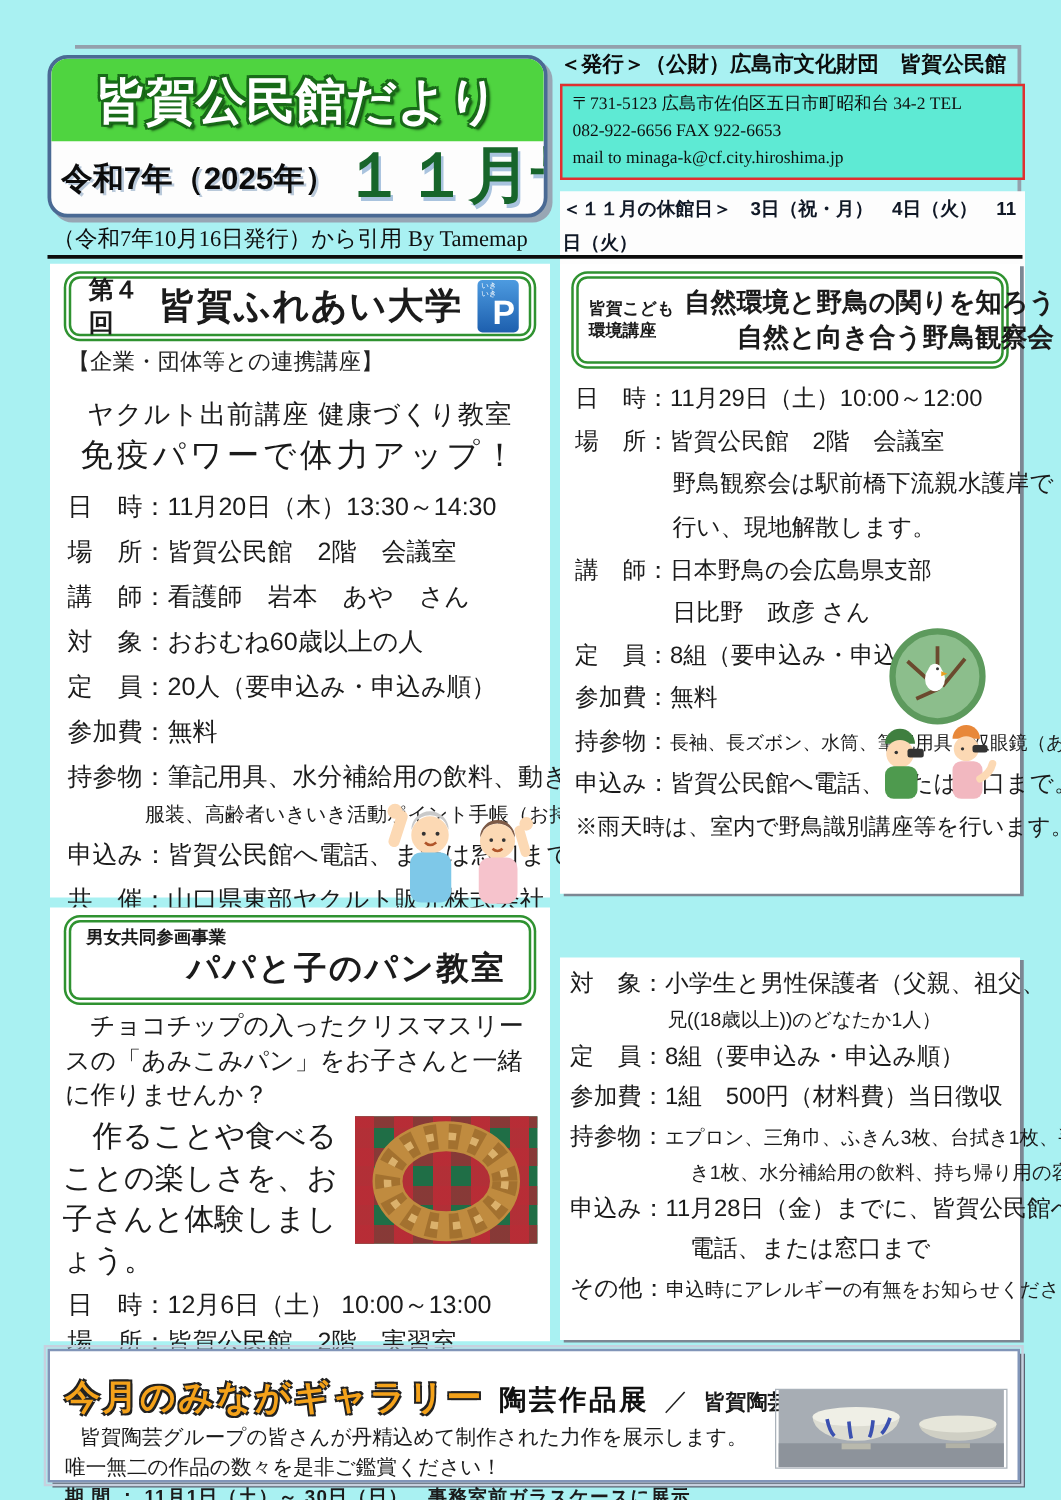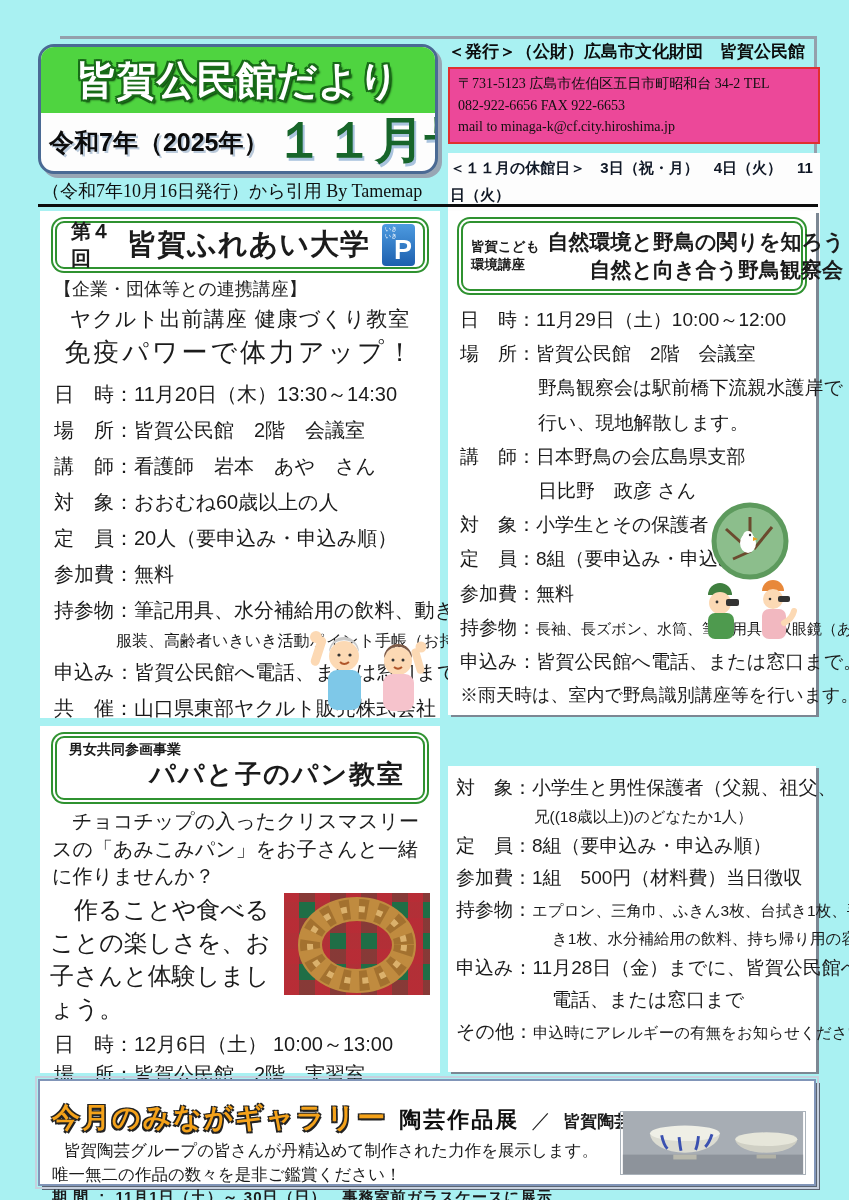--- a/index.html
+++ b/index.html
@@ -35,21 +35,21 @@
   }
   .mast-sub { display:flex; align-items:flex-end; padding:2px 6px 6px 8px;text-align:right; }
   .mast-era { font-size:25px; font-weight:bold; color:#0c0c0c; text-shadow:2px 2px 0 #b9c9da; padding-bottom:6px; white-space:nowrap;}
   .mast-issue { font-size:50px; font-weight:bold; color:#17652a; margin-left:6px; line-height:1;
                 text-shadow:2px 3px 0 #a9c3de; white-space:nowrap;}
 
   
   .publisher { left:448px; top:40px; width:372px; }
   .pub-line { font-size:17px; font-weight:bold; color:#0c0c0c; white-space:nowrap; margin-bottom:4px; }
   .addr-box {
-    border:2px solid #e03030; background:#ec4899;
+    border:2px solid #e03030; background:#5eead4;
     font-family:"Liberation Serif", serif; font-size:14px; line-height:1.55;
     padding:4px 8px; color:#101010;
   }
   .closed { margin-top:9px; font-weight:bold; font-size:15px; color:#101826; line-height:1.8; background:#fdfdfd; padding:1px 2px;}
   .closed .l2 { padding-left:14px; }
 
   
   .citation { left:42px; top:179px; font-family:"Liberation Serif", serif; font-size:18px; color:#0e0e0e; white-space:nowrap; }
   .rule { left:38px; top:204px; width:780px; height:3px; background:#0d0d0d; }
 
@@ -71,21 +71,21 @@
   .headA .ttl   { font-size:29px; font-weight:bold; letter-spacing:1px; white-space:nowrap; }
   .p-badge {
     margin-left:auto; width:33px; height:42px; border-radius:4px;
     background:linear-gradient(180deg,#4d9be0,#1d5fae);
     position:relative; flex:0 0 auto;
   }
   .p-badge .tiny { position:absolute; left:3px; top:2px; width:14px; font-size:6px; line-height:1.2; color:#fff; word-break:break-all; }
   .p-badge .pp   { position:absolute; right:3px; bottom:0px; font-size:27px; font-weight:bold; color:#fff; }
 
   .subtitle  { font-size:18px; color:#222; margin:6px 2px 2px 4px; white-space:nowrap; }
-  .headline1 { font-size:21px; text-align:center; margin-top:4px; letter-spacing:1px; white-space:nowrap; }
+  .headline1 { font-size:21px; text-align:center; margin-top:16px; letter-spacing:1px; white-space:nowrap; }
   .headline2 { font-size:26px; text-align:center; letter-spacing:3px; margin:2px 0 4px; white-space:nowrap; }
 
   .rowsA { position:relative; font-size:20px; line-height:1.8; padding:2px 2px 0 4px; }
   .rowsA .small { font-size:16px; line-height:1.6; padding-left:62px; }
   .rowsA .row, .rowsC .row, .rowsD .row, .rowsB .row { white-space:nowrap; }
 
   .senior-illo { position:absolute; right:0px; top:256px; width:124px; height:96px; }
 
   
   .headB { padding:3px 10px 6px 12px; }
@@ -248,21 +248,20 @@
       <div class="t2">自然と向き合う野鳥観察会</div>
     </div>
   </div>
   <div class="rowsC">
     <div class="row">日　時：11月29日（土）10:00～12:00</div>
     <div class="row">場　所：皆賀公民館　2階　会議室</div>
     <div class="row cont">野鳥観察会は駅前橋下流親水護岸で</div>
     <div class="row cont">行い、現地解散します。</div>
     <div class="row">講　師：日本野鳥の会広島県支部</div>
     <div class="row cont">日比野　政彦 さん</div>
-    <div class="row">対　象：小学生とその保護者</div>
     <div class="row">定　員：8組（要申込み・申込み順）</div>
     <div class="row">参加費：無料</div>
     <div class="row"><span>持参物：</span><span class="vsmall">長袖、長ズボン、水筒、筆記用具、双眼鏡（あれば）</span></div>
     <div class="row">申込み：皆賀公民館へ電話、または窓口まで。</div>
     <svg class="bird-illo" viewBox="0 0 118 142">
       <circle cx="62" cy="42" r="36" fill="#8cbe8c"></circle>
       <circle cx="62" cy="42" r="36" fill="none" stroke="#5d9a5d" stroke-width="5"></circle>
       <path d="M38 30 l20 18 M62 18 l0 30 M84 28 l-18 22 M45 60 l18 -8" stroke="#6b4a2e" stroke-width="3" fill="none"></path>
       <ellipse cx="60" cy="44" rx="8" ry="10" fill="#fff"></ellipse>
       <circle cx="60" cy="37" r="5" fill="#fff"></circle>

